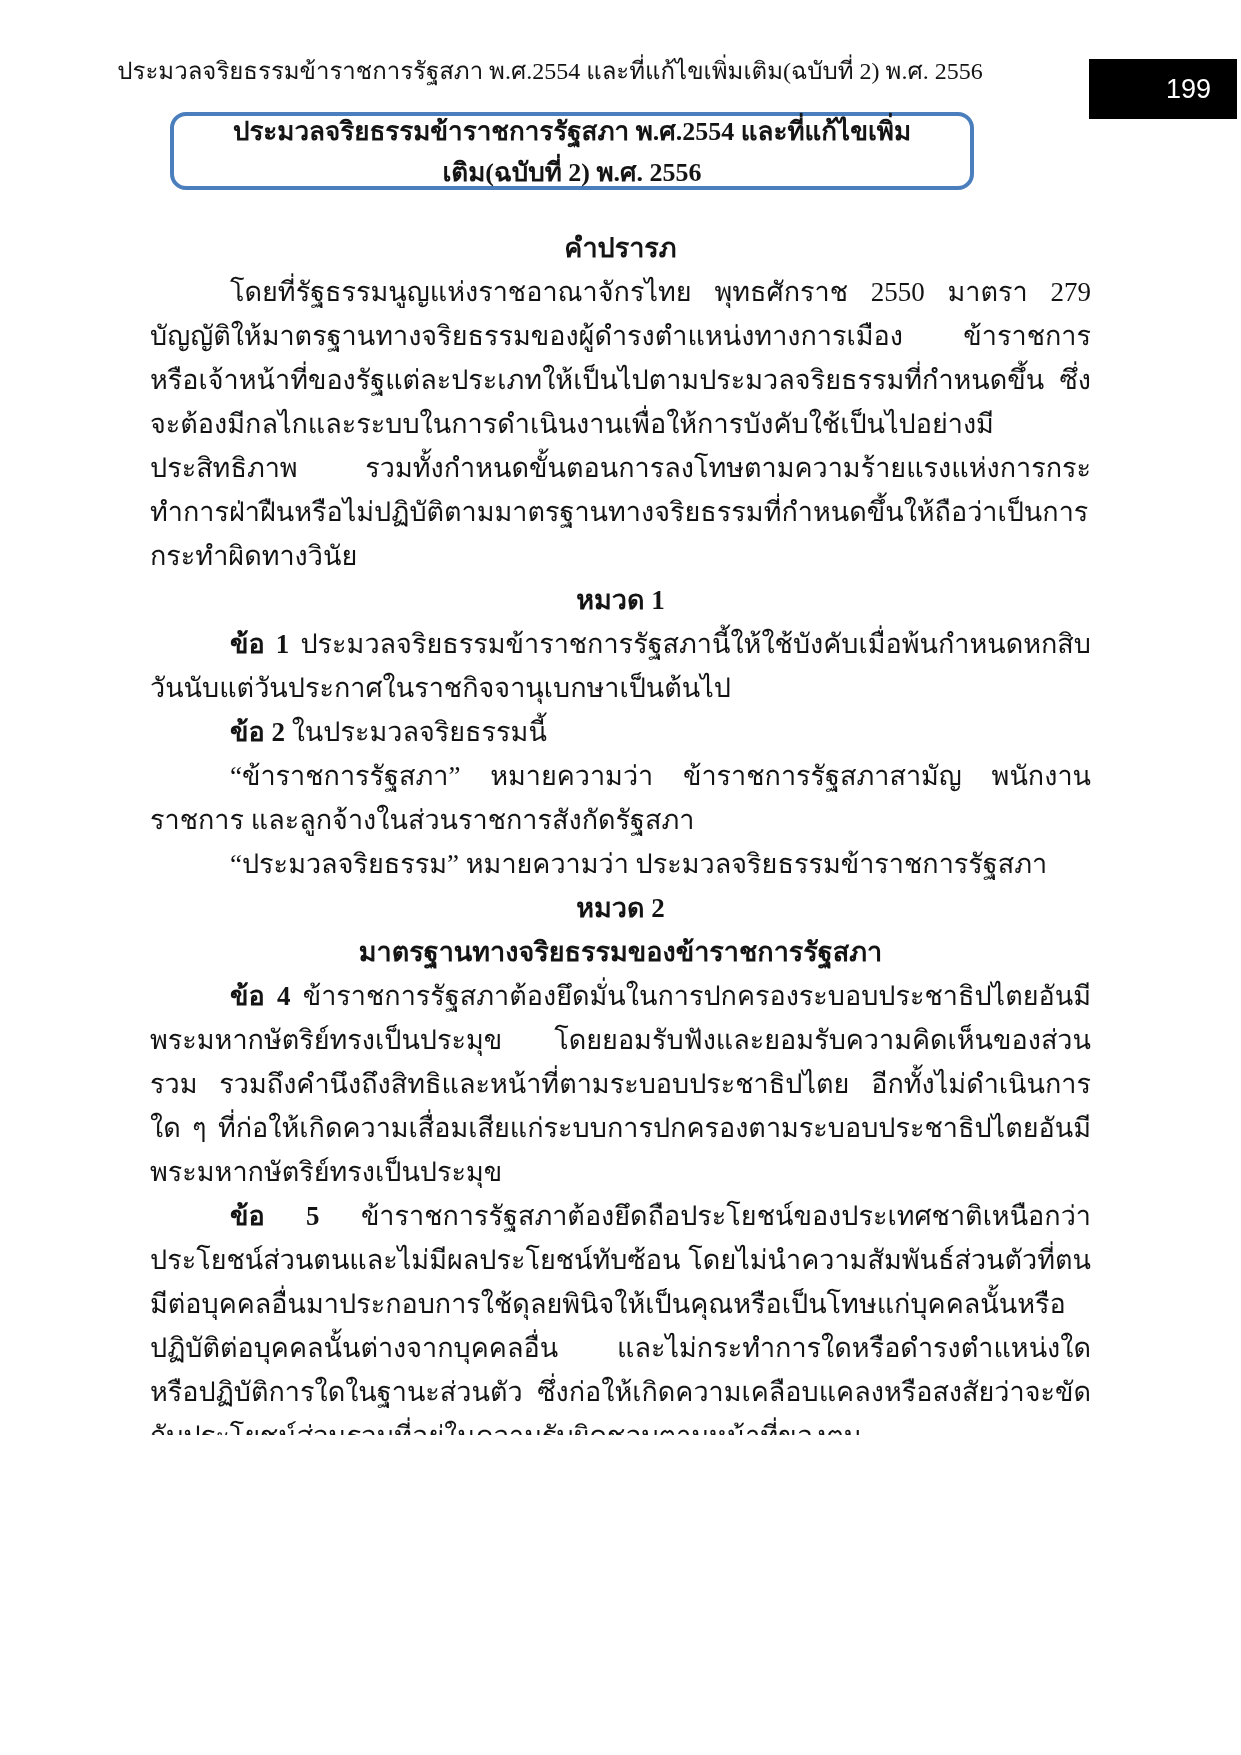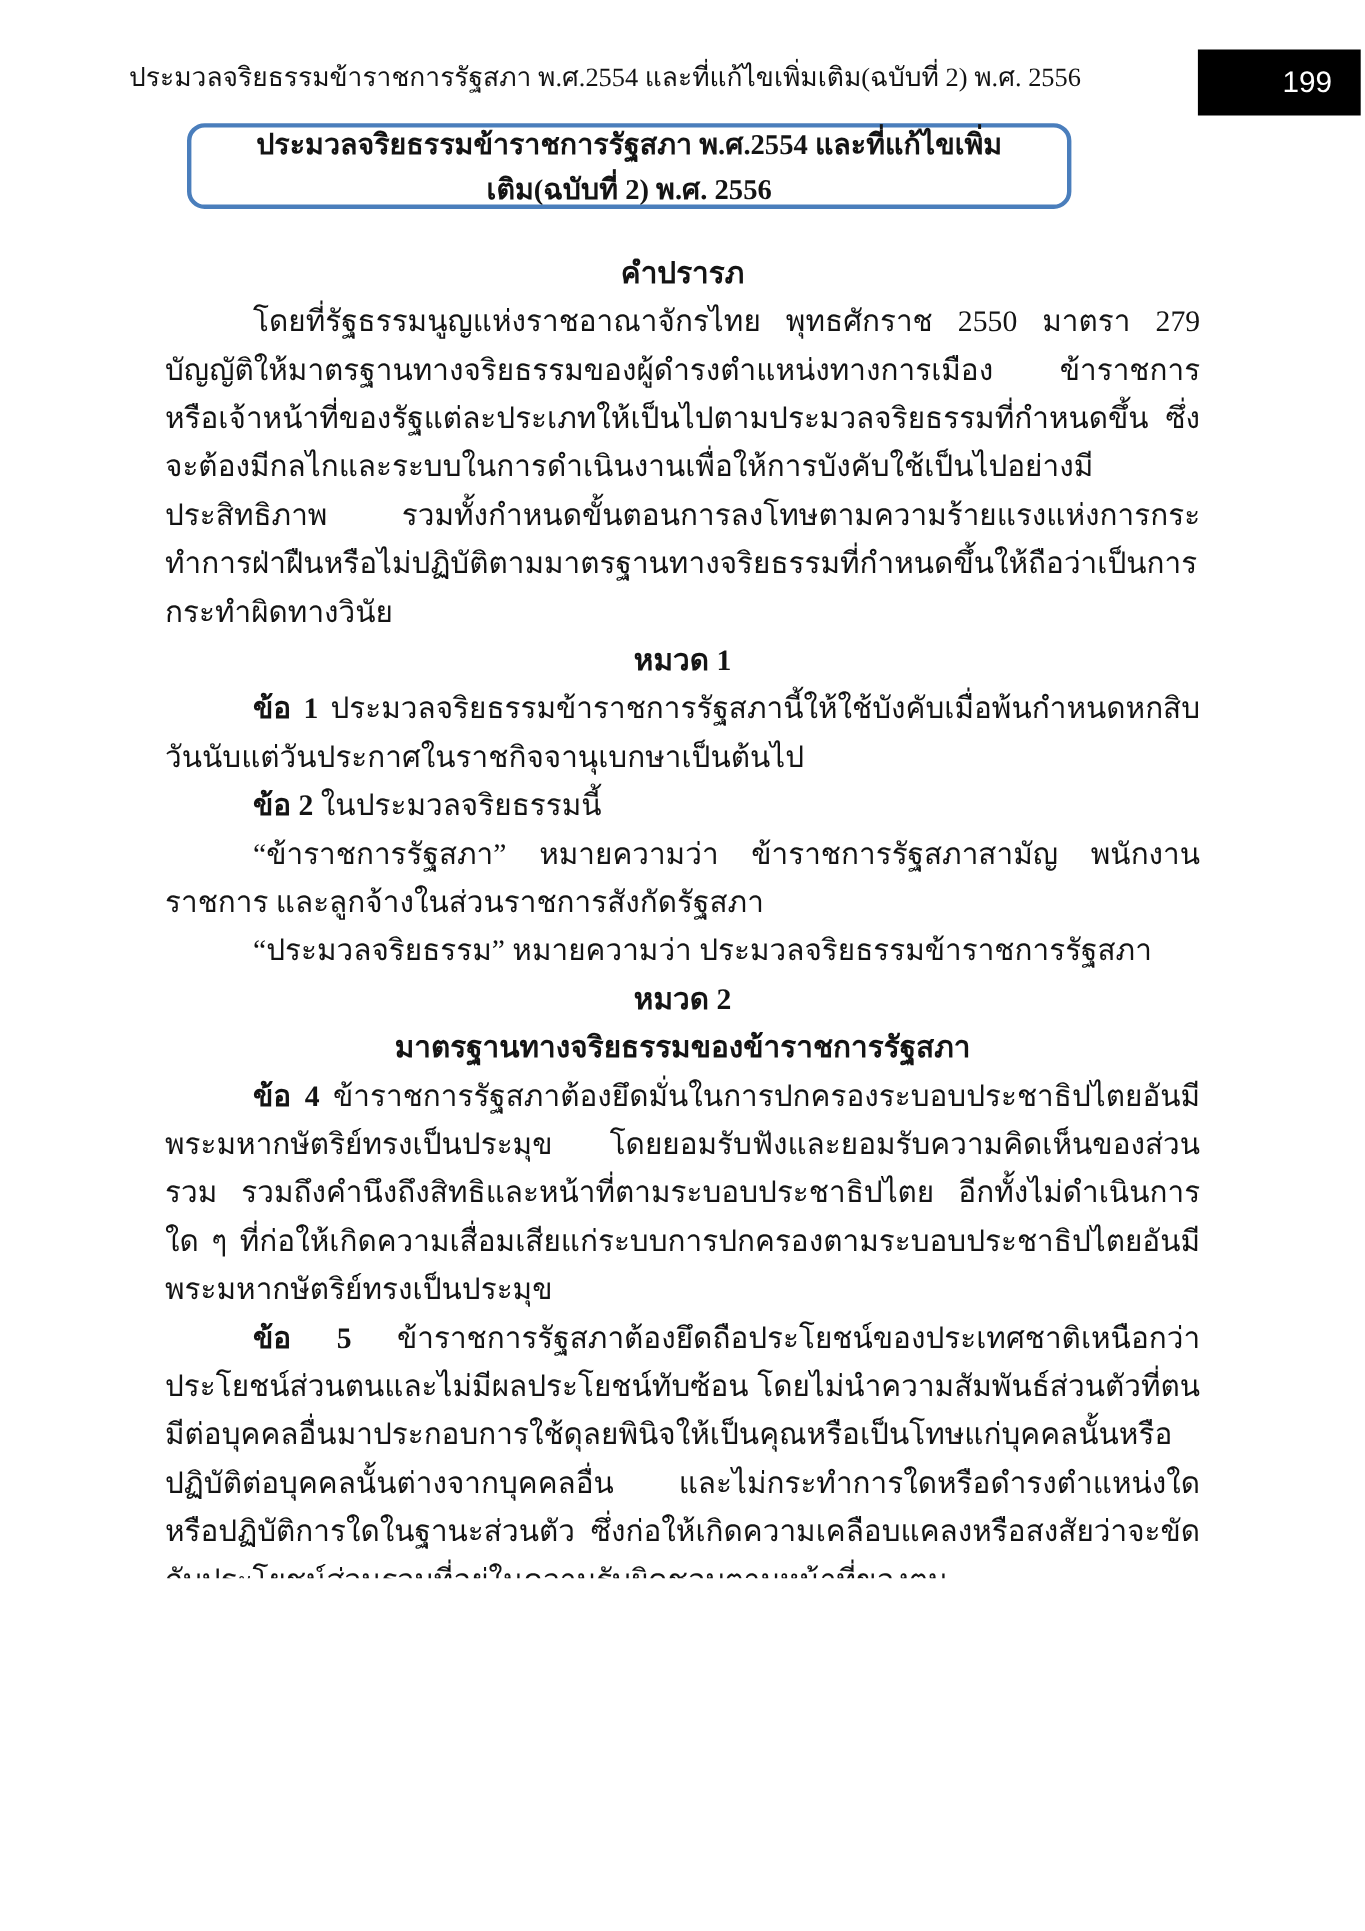--- a/index.html
+++ b/index.html
@@ -11,21 +11,21 @@
     font-family:"Liberation Serif","DejaVu Serif",serif;
     color:#141414;
     overflow:hidden;
   }
   .running-header {
     position:absolute; top:55px; left:0; width:1100px;
     text-align:center;
     font-size:24px; line-height:32px;
   }
   .page-badge {
-    position:absolute; top:45px; right:4px;
+    position:absolute; top:59px; right:4px;
     width:148px; height:60px;
     background:#000000; color:#ffffff;
     display:flex; align-items:center; justify-content:flex-end;
     padding-right:26px;
     font-size:27px;
     font-family:"Liberation Sans","DejaVu Sans",sans-serif;
   }
   .title-box {
     position:absolute; top:112px; left:170px;
     width:804px; height:78px;

